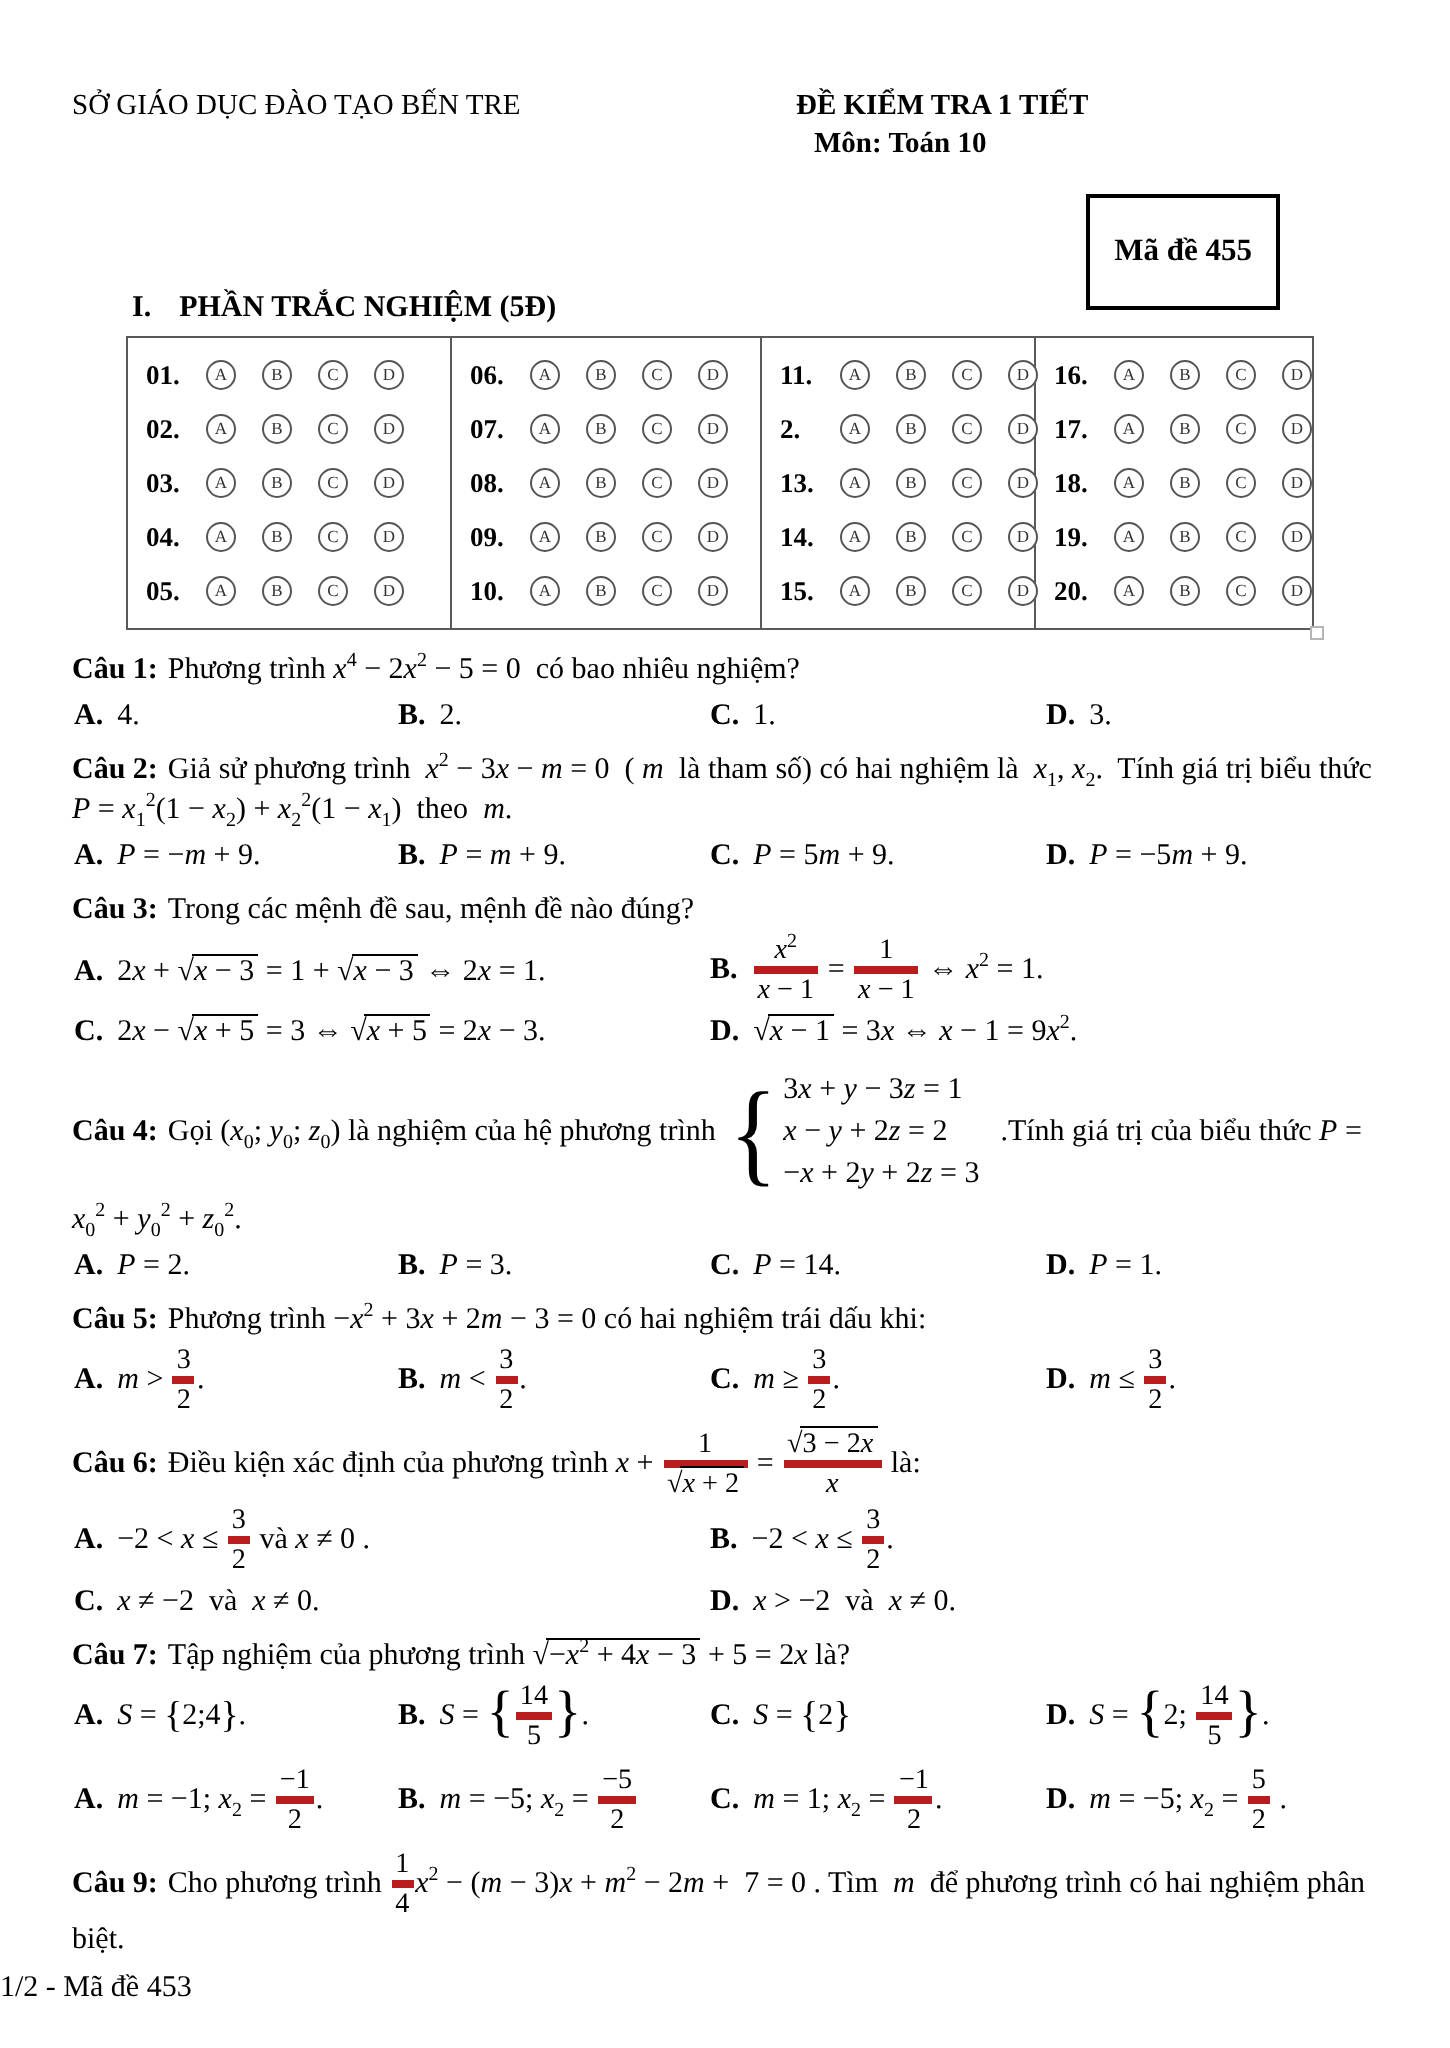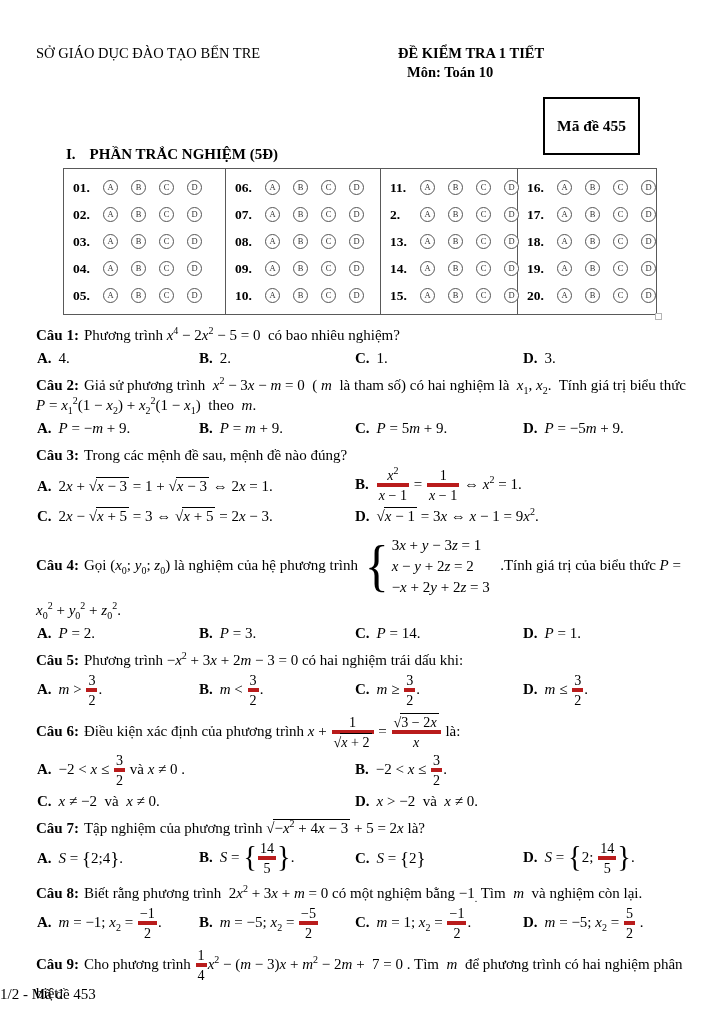--- a/index.html
+++ b/index.html
@@ -354,21 +354,20 @@
       <div class="q">
         <div class="stem"><b class="qlabel">Câu 7:</b><span>Tập nghiệm của phương trình <span class="sq"><span class="rad">√</span><span class="sqb">−<i>x</i><sup>2</sup> + 4<i>x</i> − 3</span></span> + 5 = 2<i>x</i> là?</span></div>
         <div class="opts opts4">
           <span class="opt"><b>A.</b><i>S</i> = <span class="bbs">{</span>2;4<span class="bbs">}</span>.</span>
           <span class="opt"><b>B.</b><i>S</i> = <span class="bb">{</span><span class="fr"><span class="n">14</span><span class="d">5</span></span><span class="bb">}</span>.</span>
           <span class="opt"><b>C.</b><i>S</i> = <span class="bbs">{</span>2<span class="bbs">}</span></span>
           <span class="opt"><b>D.</b><i>S</i> = <span class="bb">{</span>2; <span class="fr"><span class="n">14</span><span class="d">5</span></span><span class="bb">}</span>.</span>
         </div>
       </div>
       <div class="q">
-        <div class="stem"><b class="qlabel">Câu 8:</b><span>Biết rằng phương trình&nbsp; 2<i>x</i><sup>2</sup> + 3<i>x</i> + <i>m</i> = 0 có một nghiệm bằng −1<sub>.</sub> Tìm&nbsp; <i>m</i>&nbsp; và nghiệm còn lại.</span></div>
         <div class="opts opts4">
           <span class="opt"><b>A.</b><i>m</i> = −1; <i>x</i><sub>2</sub> = <span class="fr"><span class="n">−1</span><span class="d">2</span></span>.</span>
           <span class="opt"><b>B.</b><i>m</i> = −5; <i>x</i><sub>2</sub> = <span class="fr"><span class="n">−5</span><span class="d">2</span></span></span>
           <span class="opt"><b>C.</b><i>m</i> = 1; <i>x</i><sub>2</sub> = <span class="fr"><span class="n">−1</span><span class="d">2</span></span>.</span>
           <span class="opt"><b>D.</b><i>m</i> = −5; <i>x</i><sub>2</sub> = <span class="fr"><span class="n">5</span><span class="d">2</span></span> .</span>
         </div>
       </div>
       <div class="q">
         <div class="stem"><b class="qlabel">Câu 9:</b><span>Cho phương trình <span class="fr"><span class="n">1</span><span class="d">4</span></span><i>x</i><sup>2</sup> − (<i>m</i> − 3)<i>x</i> + <i>m</i><sup>2</sup> − 2<i>m</i> +&nbsp; 7 = 0 . Tìm&nbsp; <i>m</i>&nbsp; để phương trình có hai nghiệm phân biệt.</span></div>
       </div>

